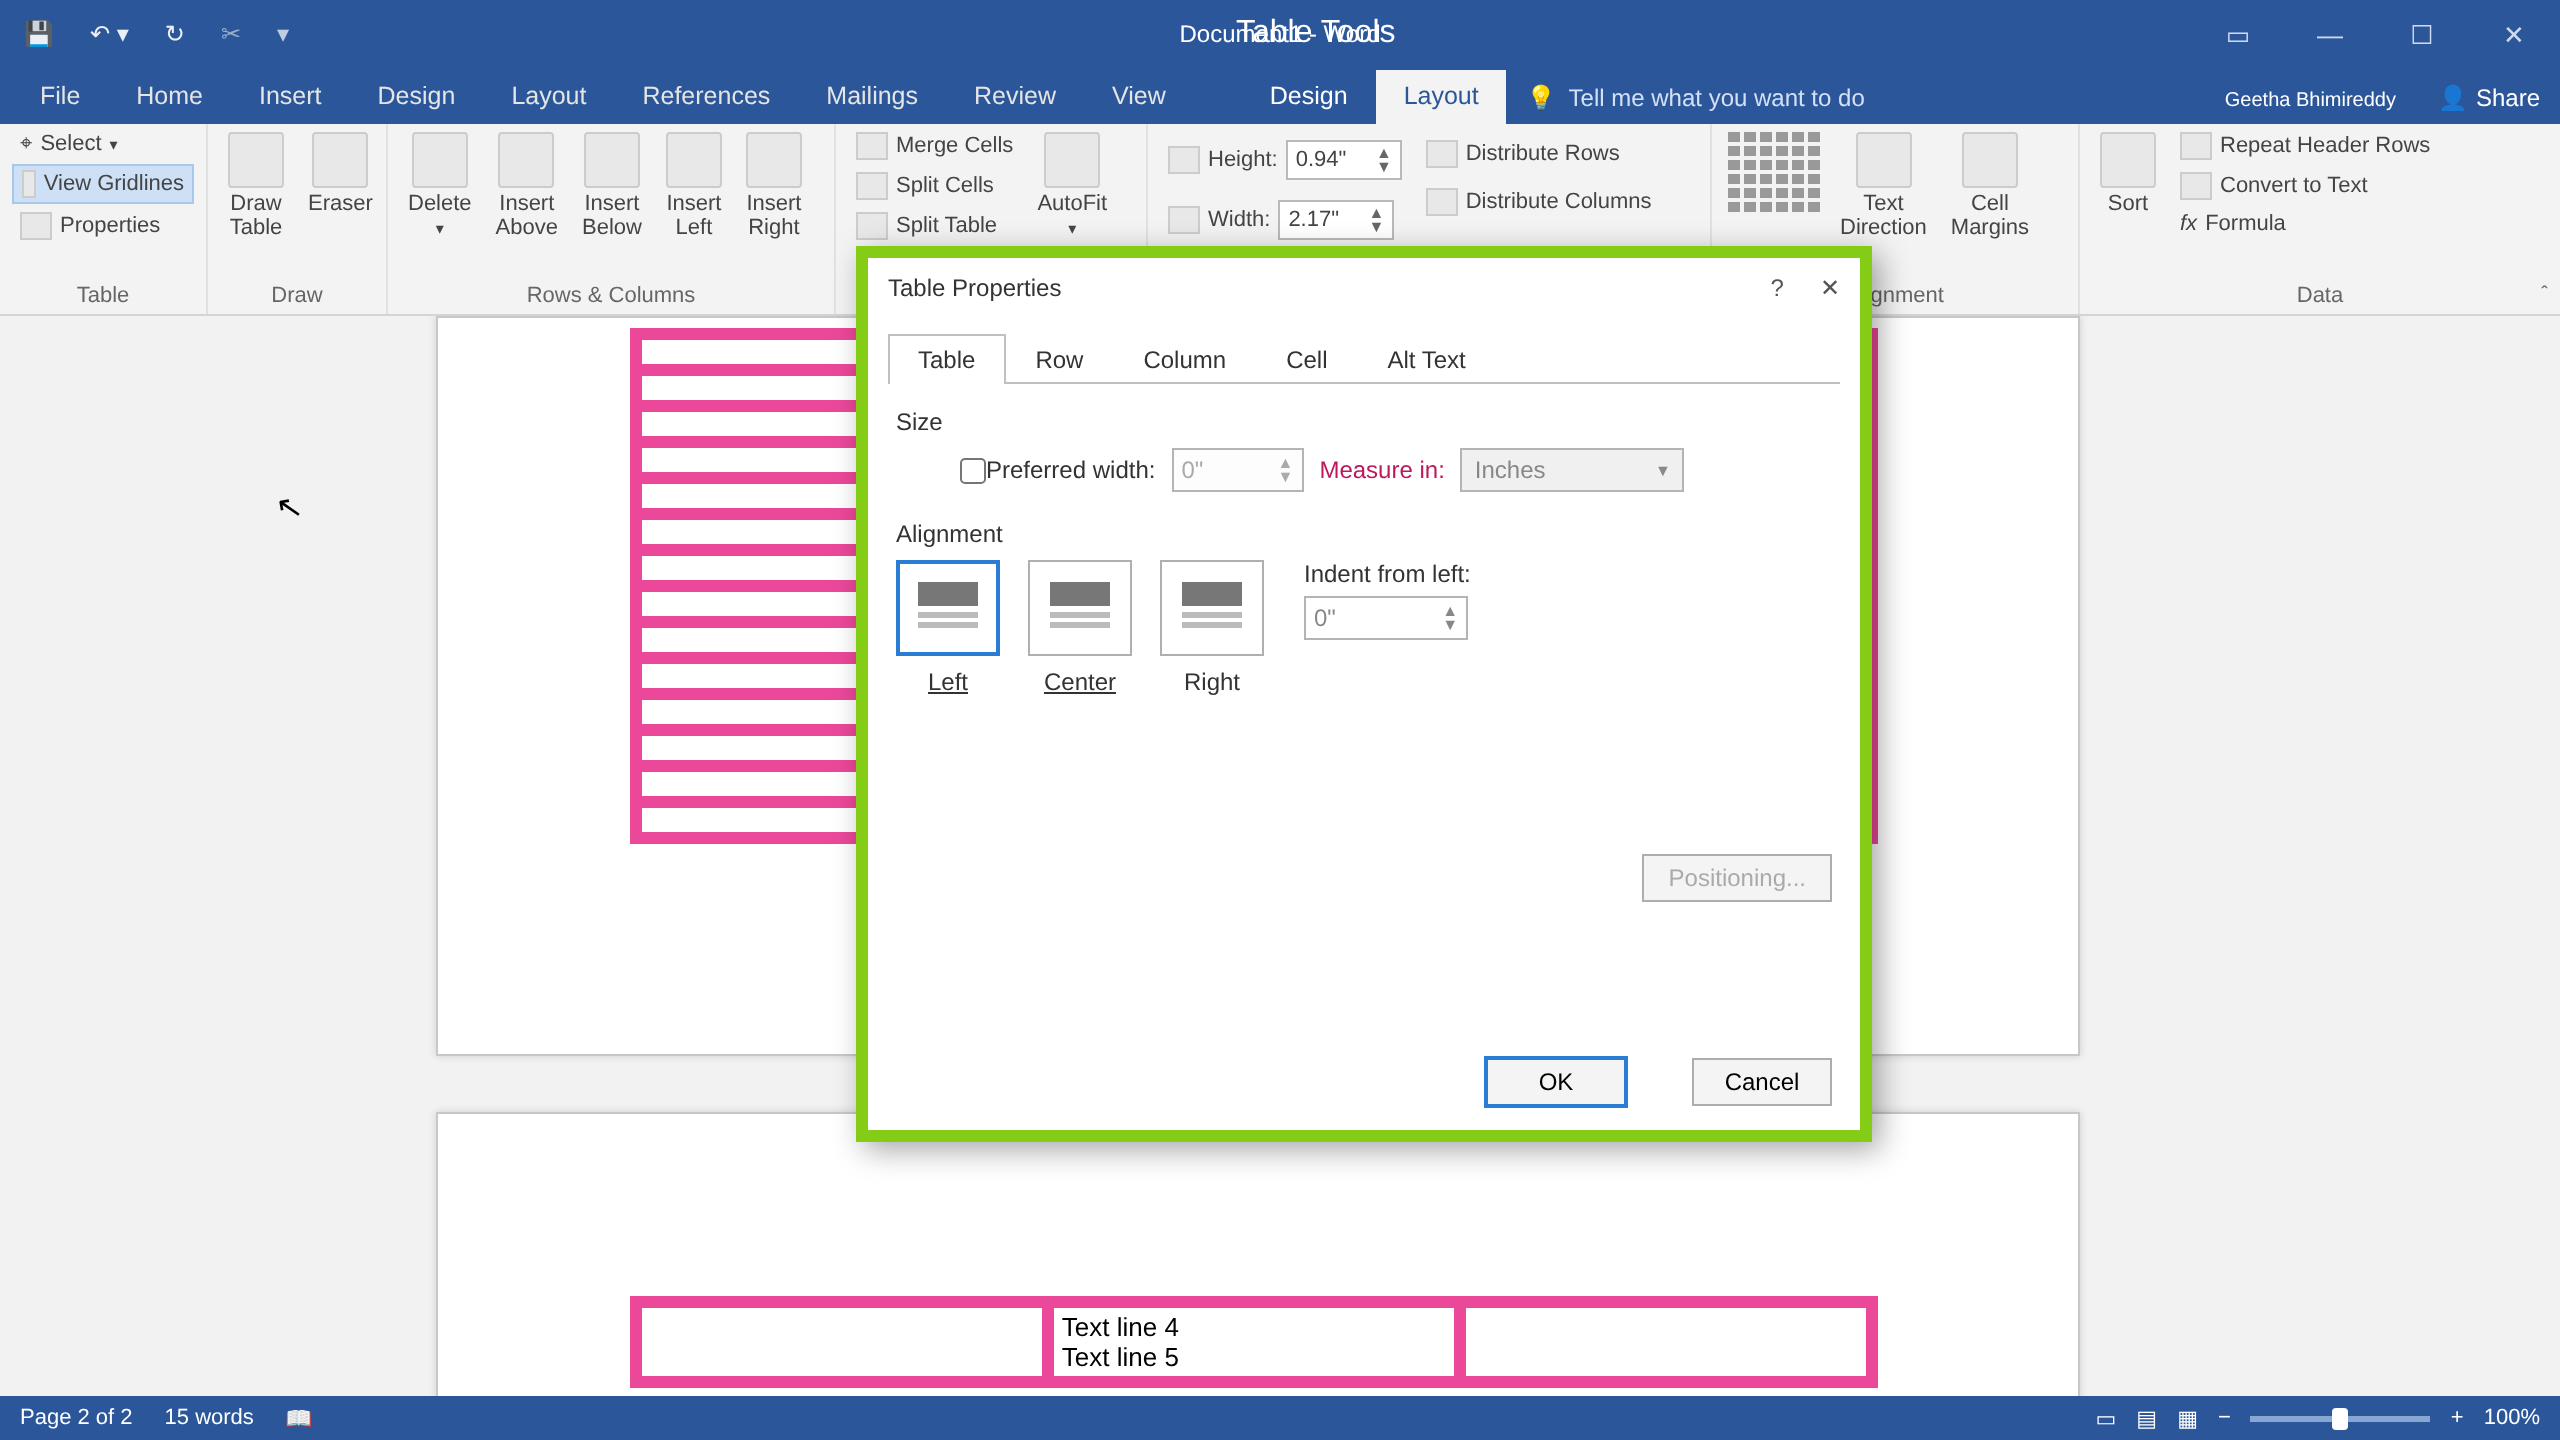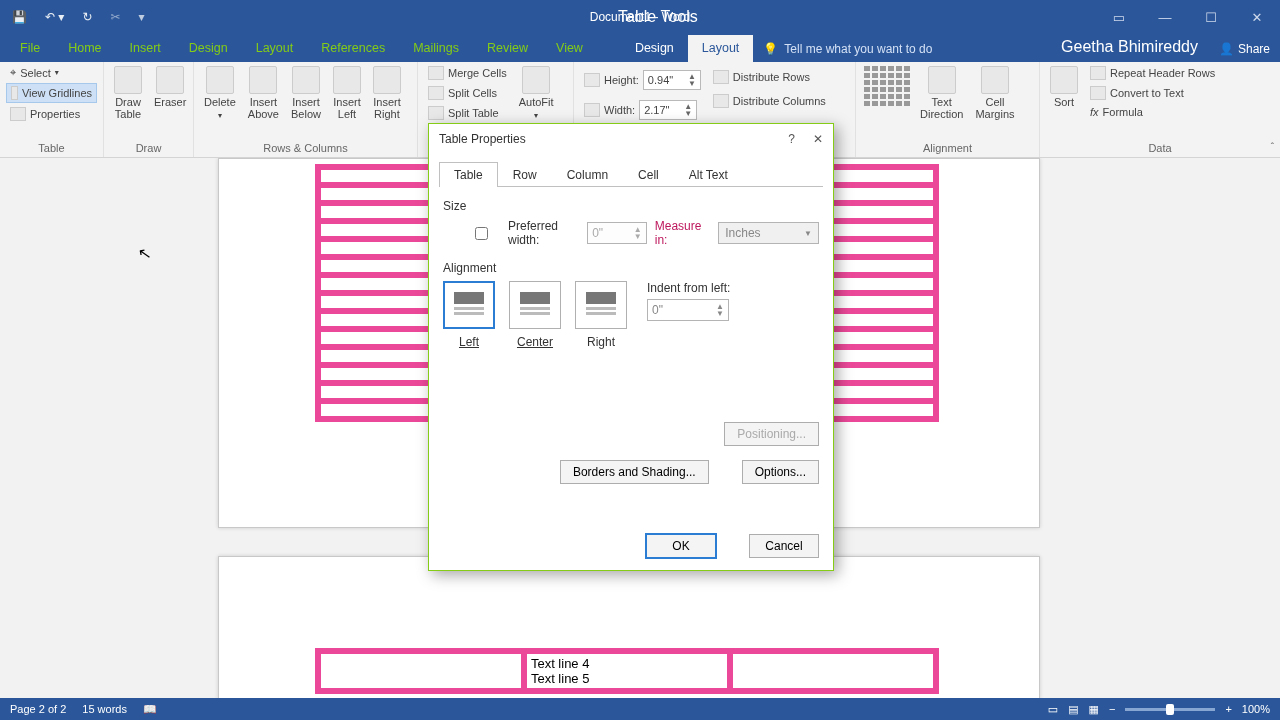--- a/index.html
+++ b/index.html
@@ -5,25 +5,25 @@
 * { box-sizing: border-box; margin: 0; padding: 0; font-family: "Segoe UI", Tahoma, sans-serif; }
 html, body { width: 1280px; height: 720px; overflow: hidden; background: #fff; }
 .titlebar { height: 34px; background: #2b579a; color: #fff; display: flex; align-items: center; font-size: 12px; position: relative; }
 .titlebar .qat { display: flex; align-items: center; gap: 18px; padding-left: 12px; }
 .titlebar .qat span { opacity: .9; }
 .titlebar .title { position: absolute; left: 50%; transform: translateX(-50%); }
 .titlebar .table-tools { position: absolute; left: 618px; top: 0; height: 34px; display: flex; align-items: center; font-size: 16px; color: #fff; }
 .win-controls { position: absolute; right: 0; top: 0; display: flex; }
 .win-controls div { width: 46px; height: 34px; display: flex; align-items: center; justify-content: center; color: #cfd9ec; font-size: 13px; }
 .ribbon-tabs { height: 28px; background: #2b579a; display: flex; align-items: flex-end; padding-left: 6px; position: relative; }
-.ribbon-tabs .tab { color: #84cc16; font-size: 12.5px; padding: 6px 14px 7px; cursor: pointer; }
+.ribbon-tabs .tab { color: #e5e5e5; font-size: 12.5px; padding: 6px 14px 7px; cursor: pointer; }
 .ribbon-tabs .tab.context { color: #fff; }
 .ribbon-tabs .tab.active { background: #f3f3f3; color: #2b579a; }
 .ribbon-tabs .tell-me { color: #d3e0f5; font-size: 12px; padding: 6px 10px; display: flex; align-items: center; gap: 6px; }
-.ribbon-tabs .user-box { position: absolute; right: 82px; color: #fff; font-size: 16px; padding: 6px 0; }
+.ribbon-tabs .user-box { position: absolute; right: 82px; color: #fff; font-size: 10px; padding: 6px 0; }
 .ribbon-tabs .share { position: absolute; right: 10px; color: #fff; font-size: 12px; padding: 6px 0; display: flex; align-items: center; gap: 4px; }
 .ribbon { height: 96px; background: #f3f3f3; border-bottom: 1px solid #d4d4d4; display: flex; font-size: 11px; color: #444; position: relative; }
 .group { border-right: 1px solid #e1e1e1; display: flex; flex-direction: column; padding: 2px 6px 0; }
 .group-body { flex: 1; display: flex; align-items: flex-start; gap: 4px; }
 .group-label { text-align: center; color: #666; font-size: 11px; padding: 2px 0 3px; }
 .btn-col { display: flex; flex-direction: column; align-items: center; justify-content: flex-start; padding: 2px 4px; gap: 2px; cursor: default; text-align: center; }
 .btn-col .ic { width: 28px; height: 28px; background: #e8e8e8; border: 1px solid #ccc; border-radius: 2px; }
 .btn-col .lbl { font-size: 11px; line-height: 12px; max-width: 46px; }
 .btn-row { display: flex; align-items: center; gap: 4px; padding: 2px 4px; cursor: default; white-space: nowrap; }
 .btn-row .ic-sm { width: 16px; height: 14px; background: #e8e8e8; border: 1px solid #ccc; }
@@ -33,31 +33,31 @@
 .doc-area { position: absolute; top: 158px; left: 0; right: 0; bottom: 22px; background: #f2f2f2; overflow: hidden; }
 .page-shadow { position: absolute; background: #fff; border: 1px solid #c8c8c8; box-shadow: 0 0 4px rgba(0,0,0,.15); }
 .page1 { left: 218px; top: 0; width: 822px; height: 370px; }
 .page2 { left: 218px; top: 398px; width: 822px; height: 144px; }
 .doc-table { position: absolute; border-collapse: collapse; }
 .doc-table td { border: 6px solid #ec4899; height: 18px; }
 .t1 { left: 315px; top: 6px; width: 624px; }
 .t1 td { width: 208px; }
 .t2 { left: 315px; top: 490px; width: 624px; }
 .t2 td { width: 208px; height: 34px; font-size: 13px; vertical-align: top; padding: 2px 4px; }
-.dialog { position: absolute; left: 428px; top: 123px; width: 406px; height: 448px; background: #fff; border: 1px solid #84cc16; box-shadow: 4px 4px 14px rgba(0,0,0,.35); z-index: 20; font-size: 12px; color: #333; }
+.dialog { position: absolute; left: 428px; top: 123px; width: 508px; height: 448px; background: #fff; border: 6px solid #84cc16; box-shadow: 4px 4px 14px rgba(0,0,0,.35); z-index: 20; font-size: 12px; color: #333; }
 .dialog-title { height: 30px; display: flex; align-items: center; padding: 0 10px; justify-content: space-between; }
 .dialog-title .r { display: flex; gap: 18px; color: #555; }
 .dialog-title .r span { cursor: pointer; }
 .dlg-tabs { display: flex; border-bottom: 1px solid #c0c0c0; margin: 8px 10px 0; }
 .dlg-tabs .dt { padding: 5px 14px; border: 1px solid transparent; border-bottom: none; margin-bottom: -1px; cursor: pointer; }
 .dlg-tabs .dt.active { border-color: #c0c0c0; background: #fff; }
 .dlg-body { padding: 8px 14px; }
 .section-label { font-size: 12px; color: #333; margin: 4px 0 6px; }
 .pref-row { display: flex; align-items: center; gap: 8px; }
-.pref-row label { display: flex; align-items: center; gap: 20px; color: #333; padding-left: 32px; }
+.pref-row label { display: flex; align-items: center; gap: 0; color: #333; padding-left: 32px; }
 .num-input { width: 66px; height: 22px; border: 1px solid #b4b4b4; display: flex; align-items: center; padding: 0 4px; justify-content: space-between; color: #888; }
 .num-input.disabled { background: #fdfdfd; color: #aaa; }
 .sel { width: 112px; height: 22px; border: 1px solid #b4b4b4; background: #f0f0f0; display: flex; align-items: center; padding: 0 6px; justify-content: space-between; color: #888; }
 .align-row { display: flex; gap: 14px; margin-top: 6px; align-items: flex-start; }
 .align-opt { display: flex; flex-direction: column; align-items: center; gap: 6px; }
 .align-opt .box { width: 52px; height: 48px; border: 1px solid #b0b0b0; display: flex; align-items: center; justify-content: center; cursor: pointer; }
 .align-opt.selected .box { border: 2px solid #2b7cd3; }
 .align-opt .glyph { width: 30px; height: 26px; background: linear-gradient(#777,#777) 0 0/100% 12px no-repeat, linear-gradient(#bbb,#bbb) 0 15px/100% 3px no-repeat, linear-gradient(#bbb,#bbb) 0 20px/100% 3px no-repeat; }
 .align-opt .lbl { font-size: 12px; }
 .align-opt .lbl u { text-decoration: underline; }
@@ -449,24 +449,20 @@
         <div class="lbl">Indent from left:</div>
         <div class="num-input" style="width:82px">
             <span>0"</span>
             <span style="font-size:8px;line-height:7px">▲<br>▼</span>
           </div>
       </div>
     </div>
 
   </div>
   <button class="dlg-btn disabled pos-btn">Positioning...</button>
-  <div class="mid-row">
-    <button class="dlg-btn">Borders and Shading...</button>
-    <button class="dlg-btn">Options...</button>
-  </div>
   <div class="dlg-buttons">
     <button class="dlg-btn primary">OK</button>
     <button class="dlg-btn">Cancel</button>
   </div>
 </div>
 
 <div class="statusbar">
   <div class="l">
     <span>Page 2 of 2</span>
     <span>15 words</span>

